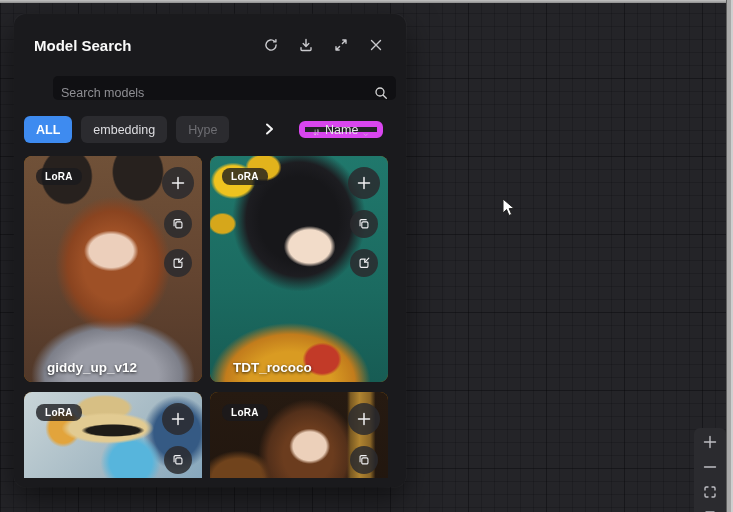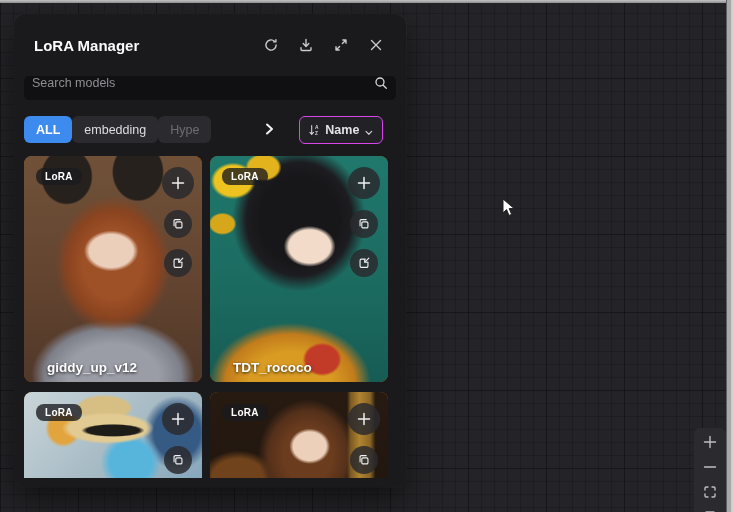--- a/index.html
+++ b/index.html
@@ -35,50 +35,50 @@
     padding:0 10px; overflow:hidden; z-index:10;
   }
   .panel-header { display:flex; align-items:center; margin-top:20px; height:22px; }
   .panel-title { font-size:15px; font-weight:bold; color:#fafafa; flex:1; padding-left:10px; }
   .header-icons { display:flex; align-items:center; gap:19px; padding-right:12px; }
   .hicon { width:16px; height:16px; color:#c9c9cd; cursor:pointer; display:block; }
   .hicon svg { width:16px; height:16px; display:block; }
 
   .searchbar {
     margin-top:20px; height:24px; background:#101013; border-radius:5px;
-    display:flex; align-items:flex-start; padding:0 8px; position:relative;
+    display:flex; align-items:flex-end; padding:0 8px; position:relative;margin-left:29px;
   }
   .searchbar input {
     flex:1; background:transparent; border:none; outline:none;
     color:#cfcfcf; font-size:12.5px; font-family:"Liberation Sans",sans-serif;
   }
   .searchbar input::placeholder { color:#8e8e93; }
   .search-icon { width:14px; height:14px; color:#d6d6d6; }
 
   .filter-row { margin-top:16px; height:27px; display:flex; align-items:center; }
-  .chip-strip { flex:1; display:flex; align-items:center; overflow:hidden; position:relative; height:27px; }
+  .chip-strip { flex:1; display:flex; gap:9px; align-items:center; overflow:hidden; position:relative; height:27px; }
   .chip {
     height:27px; display:flex; align-items:center; padding:0 12px;
     background:#2b2b2f; border-radius:6px; font-size:12.5px; color:#dedee2;
     white-space:nowrap; cursor:pointer; flex:0 0 auto;
   }
   .chip.active { background:#3e8bf0; color:#ffffff; font-weight:bold; }
   .chip.dim { color:#6d6d72; }
   .strip-fade {
     position:absolute; right:0; top:0; bottom:0; width:56px;
     background:linear-gradient(90deg, rgba(26,26,29,0), #1a1a1d 75%);
     pointer-events:none;
   }
   .strip-scroll {
     position:absolute; right:14px; top:5px; width:16px; height:16px; color:#f2f2f2; cursor:pointer;
   }
   .sort-dd {
-    width:84px; height:28px; margin-left:8px; margin-right:13px;
-    background:#222226; border:1px solid #d946ef; border-radius:6px;
-    display:flex; align-items:center; gap:5px; padding:0 8px; cursor:pointer; flex:0 0 auto;font-weight:bold;
+    width:84px; height:17px; margin-left:8px; margin-right:13px;
+    background:#222226; border:6px solid #d946ef; border-radius:6px;
+    display:flex; align-items:center; gap:5px; padding:0 8px; cursor:pointer; flex:0 0 auto;
   }
   .sort-dd .lbl { font-size:12.5px; color:#e3e3e6; flex:1; }
   .sort-icon { width:14px; height:14px; color:#d8d8dc; }
   .dd-chevron { width:11px; height:11px; color:#c9c9cd; }
 
   
   .card-grid {
     margin-top:13px; height:322px; overflow:hidden;
     display:grid; grid-template-columns:178px 178px; gap:10px 8px;
     padding-left:0;
@@ -154,21 +154,21 @@
 </head>
 <body>
 
 <div class="canvas"></div>
 <div class="frame-top"></div>
 <div class="frame-right"></div>
 
 <div class="panel">
 
   <div class="panel-header">
-    <div class="panel-title">LoRA Manager</div>
+    <div class="panel-title">Model Search</div>
     <div class="header-icons">
       <span class="hicon">
         <svg viewBox="0 0 16 16" fill="none" stroke="currentColor" stroke-width="1.4" stroke-linecap="round">
           <path d="M13.1 8a5.1 5.1 0 1 1-1.6-3.7"></path>
           <path d="M12.9 2.6v2.3h-2.3" stroke-linejoin="round"></path>
         </svg>
       </span>
       <span class="hicon">
         <svg viewBox="0 0 16 16" fill="none" stroke="currentColor" stroke-width="1.4" stroke-linecap="round" stroke-linejoin="round">
           <path d="M8 2.5v6.5M5.2 6.6 8 9.4l2.8-2.8"></path>

